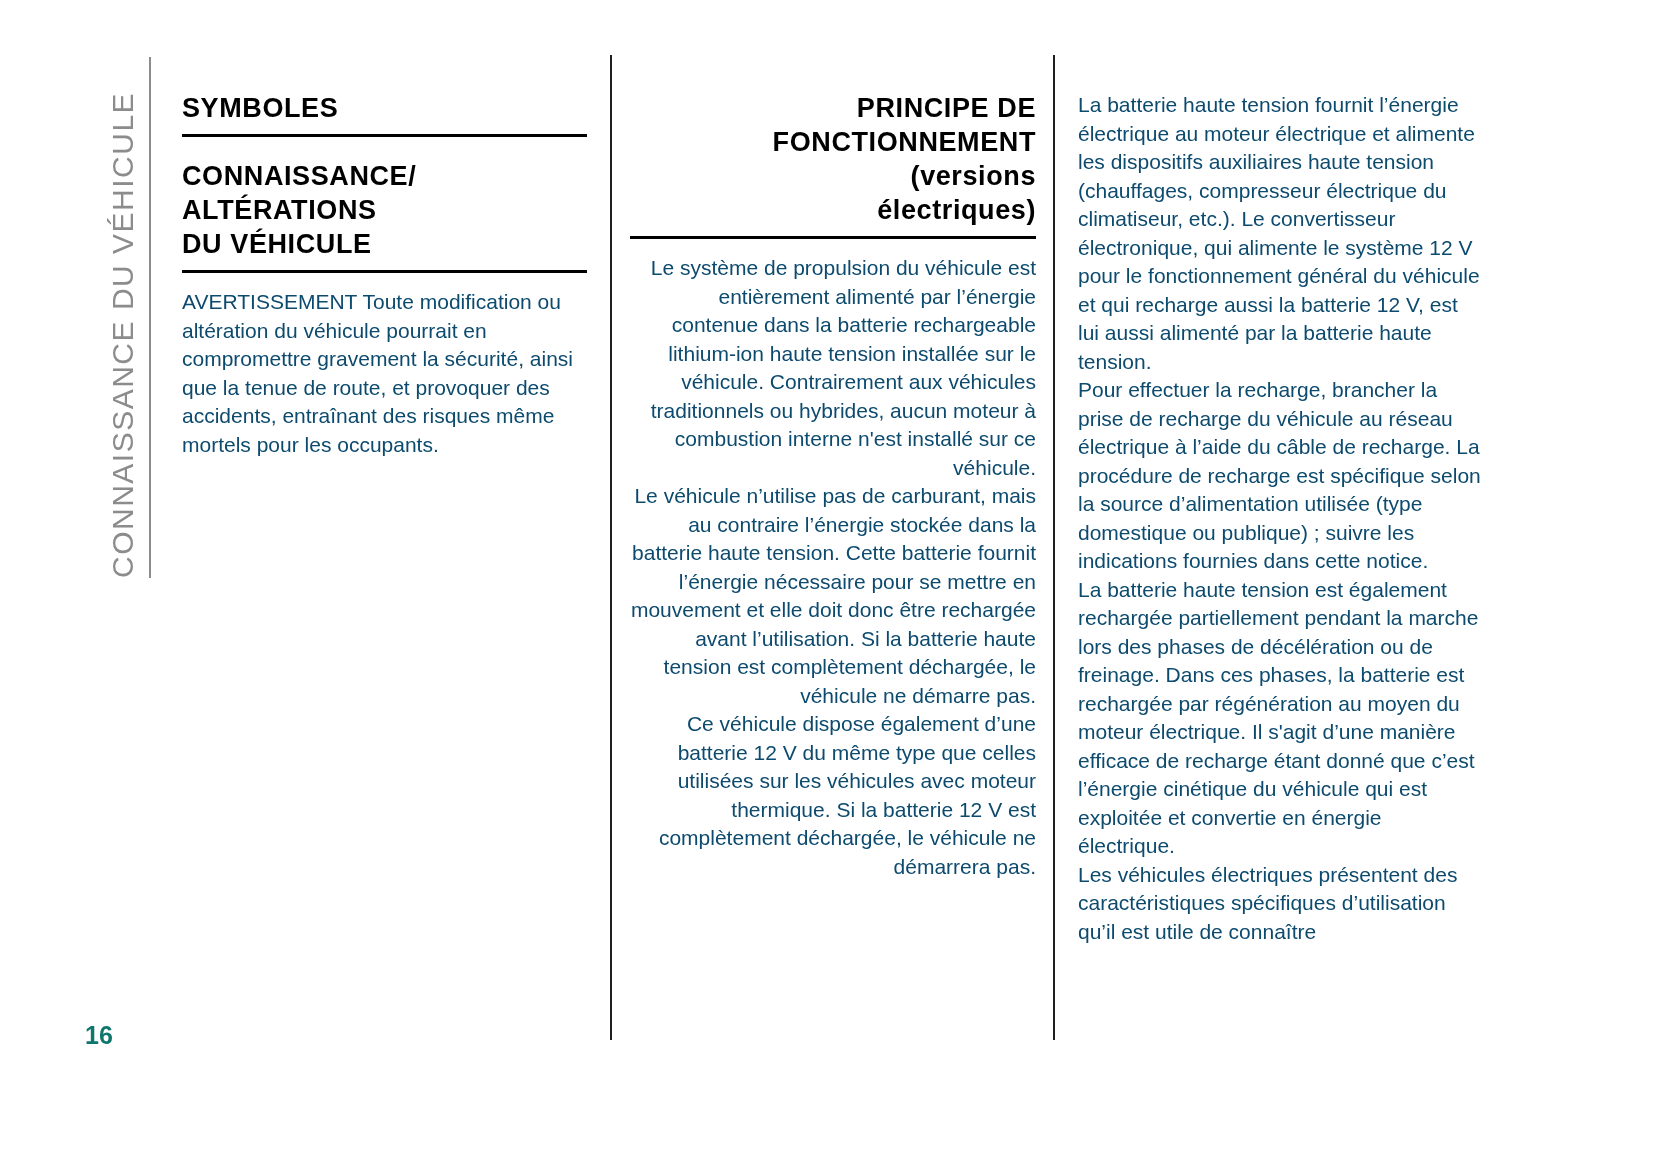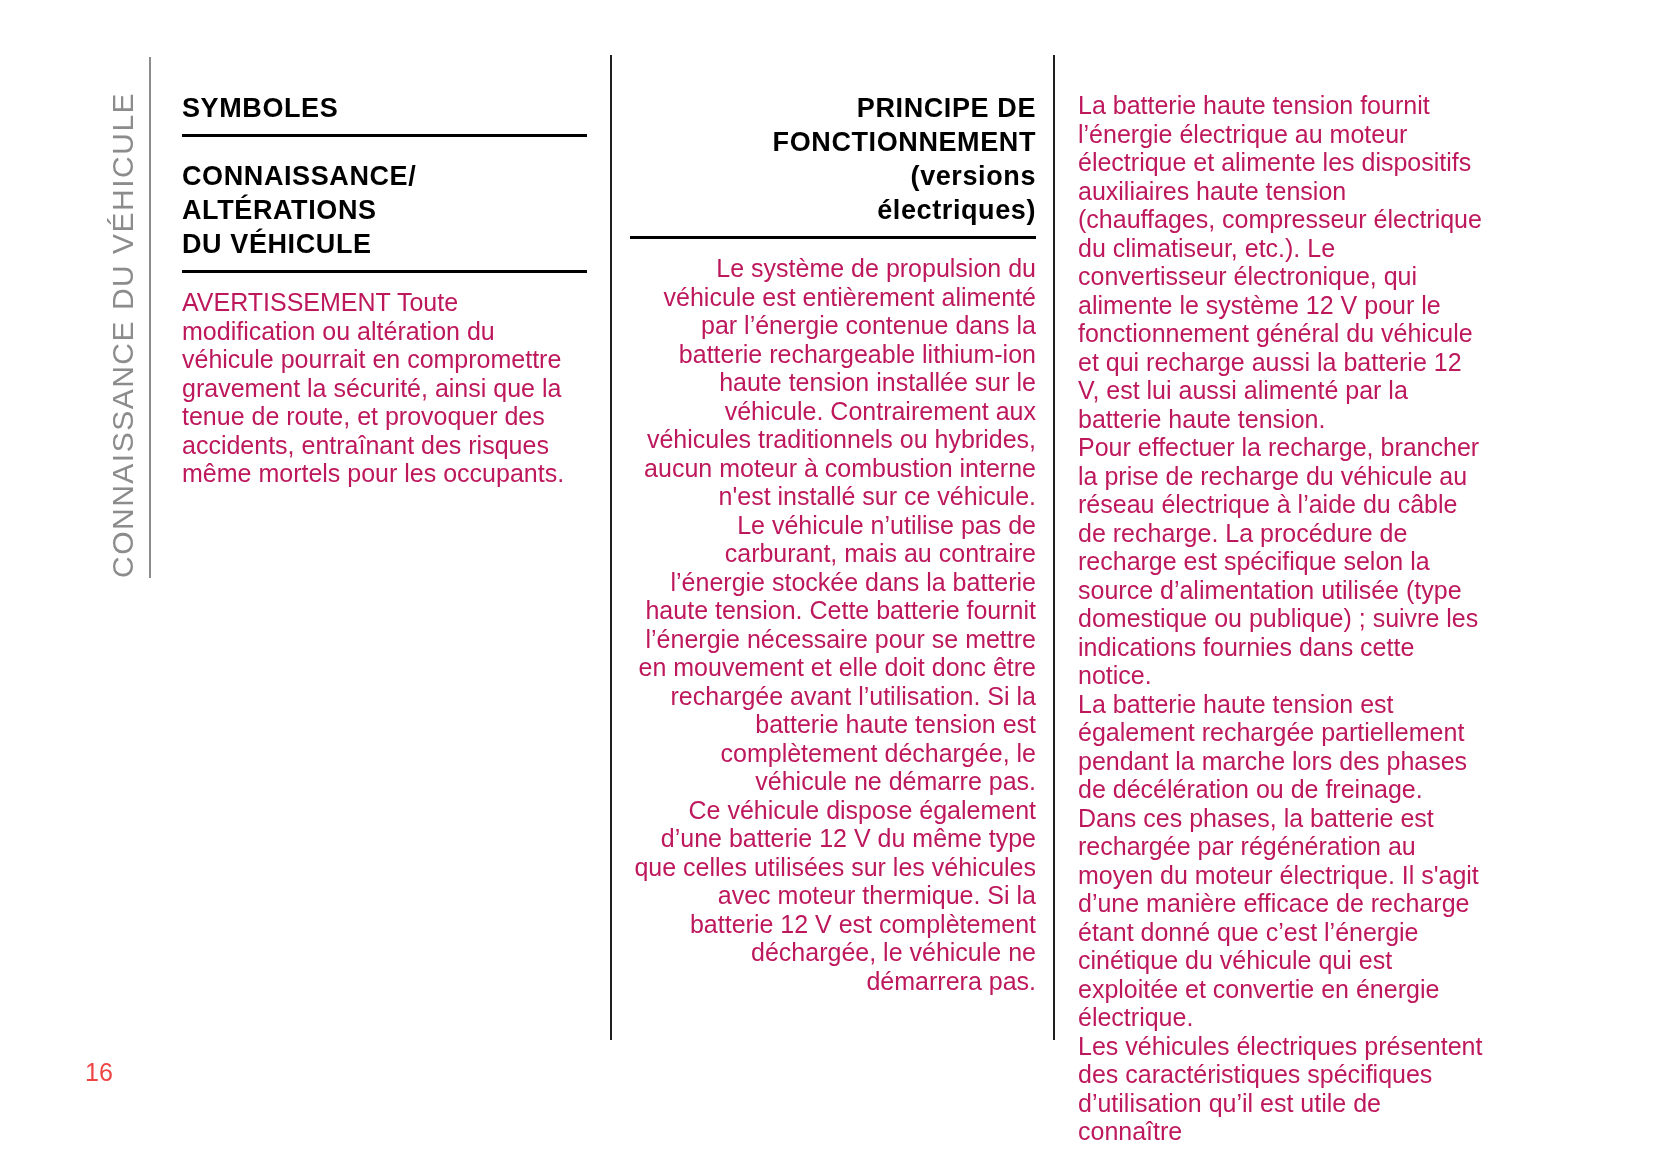--- a/index.html
+++ b/index.html
@@ -61,32 +61,32 @@
     color: #000000;
     white-space: pre-line;
   }
   .heading.second { margin-top: 22px; }
   .rule {
     height: 3px;
     background: #000000;
     margin: 9px 0 15px 0;
   }
   p {
-    font-size: 25px;
+    font-size: 21px;
     line-height: 28.5px;
-    color: #be185d;
+    color: #0c4a6e;
   }
 
   .page-number {
     position: absolute;
     left: 85px;
-    top: 1058px;
+    top: 1021px;
     font-size: 25px;
-    font-weight: 400;
-    color: #ef4444;
+    font-weight: 700;
+    color: #0f766e;
   }
 </style>
 </head>
 <body>
 
 <div class="page">
 
   <span class="sidebar-text">CONNAISSANCE DU VÉHICULE</span>
   <div class="sidebar-line"></div>
 

